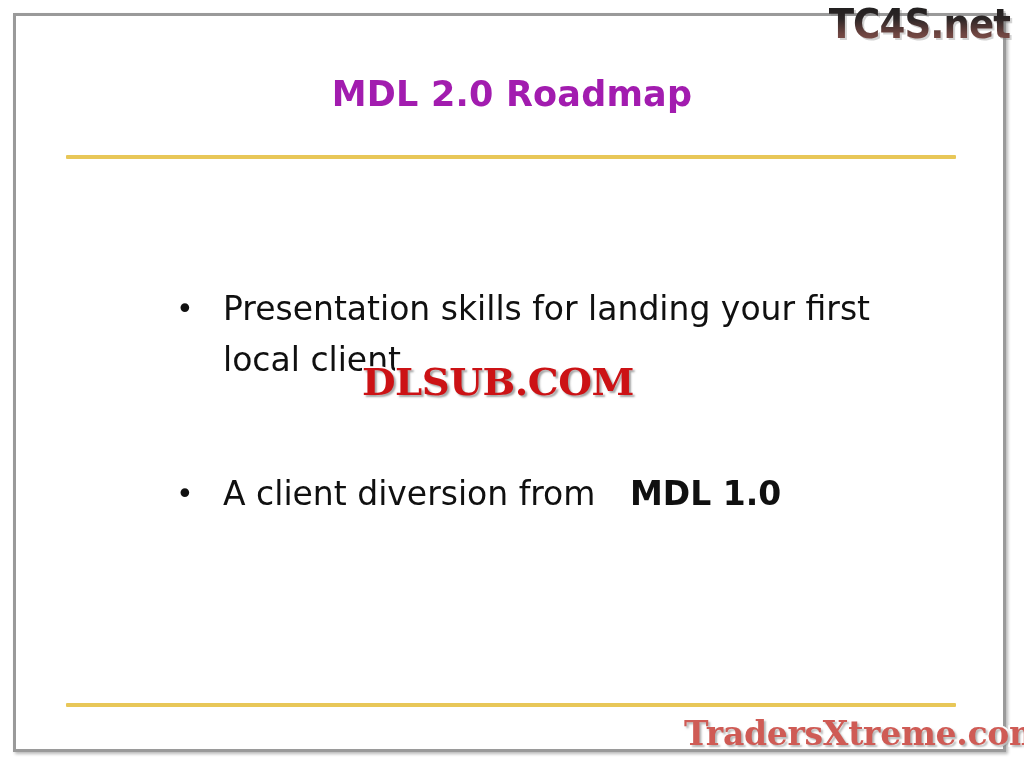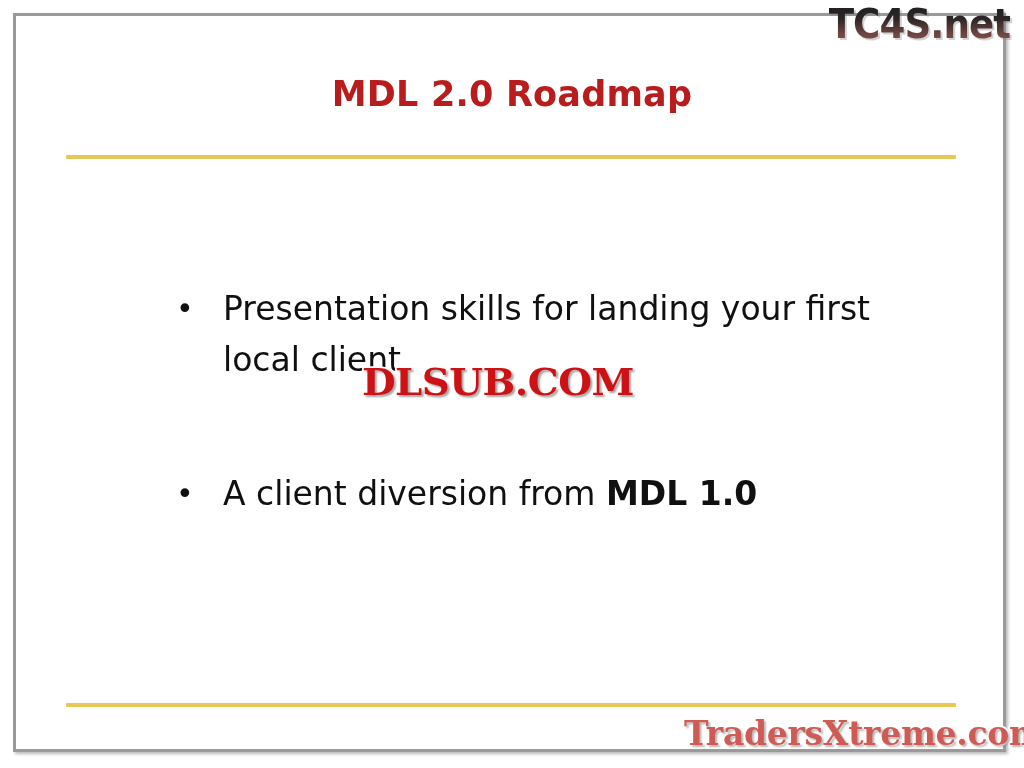--- a/index.html
+++ b/index.html
@@ -37,21 +37,21 @@
     box-sizing: border-box;
   }
 
   
   #slide-title {
     position: absolute;
     left: 0;
     top: 72px;
     width: 1024px;
     text-align: center;
-    color: #b91c1c;
+    color: #a21caf;
     font-family: "DejaVu Sans", sans-serif;
     font-weight: bold;
     font-size: 35px;
     letter-spacing: 0.2px;
     line-height: 44px;
     white-space: nowrap;
   }
 
   
   .gold-rule {
@@ -87,20 +87,21 @@
     top: 0;
     width: 20px;
     font-size: 30px;
     line-height: 51px;
     color: #101010;
   }
   .bullet-item .bullet-text { display: inline; }
   .bullet-item .bullet-text b,
   .bullet-item .bullet-strong {
     font-weight: bold;
+    margin-left: 24px;
   }
   #bullet-item-2 { margin-top: 83px; }
 
   
   #wm-tc4s {
     position: absolute;
     right: 14px;
     top: 2px;
     font-family: "DejaVu Sans", sans-serif;
     font-weight: bold;

